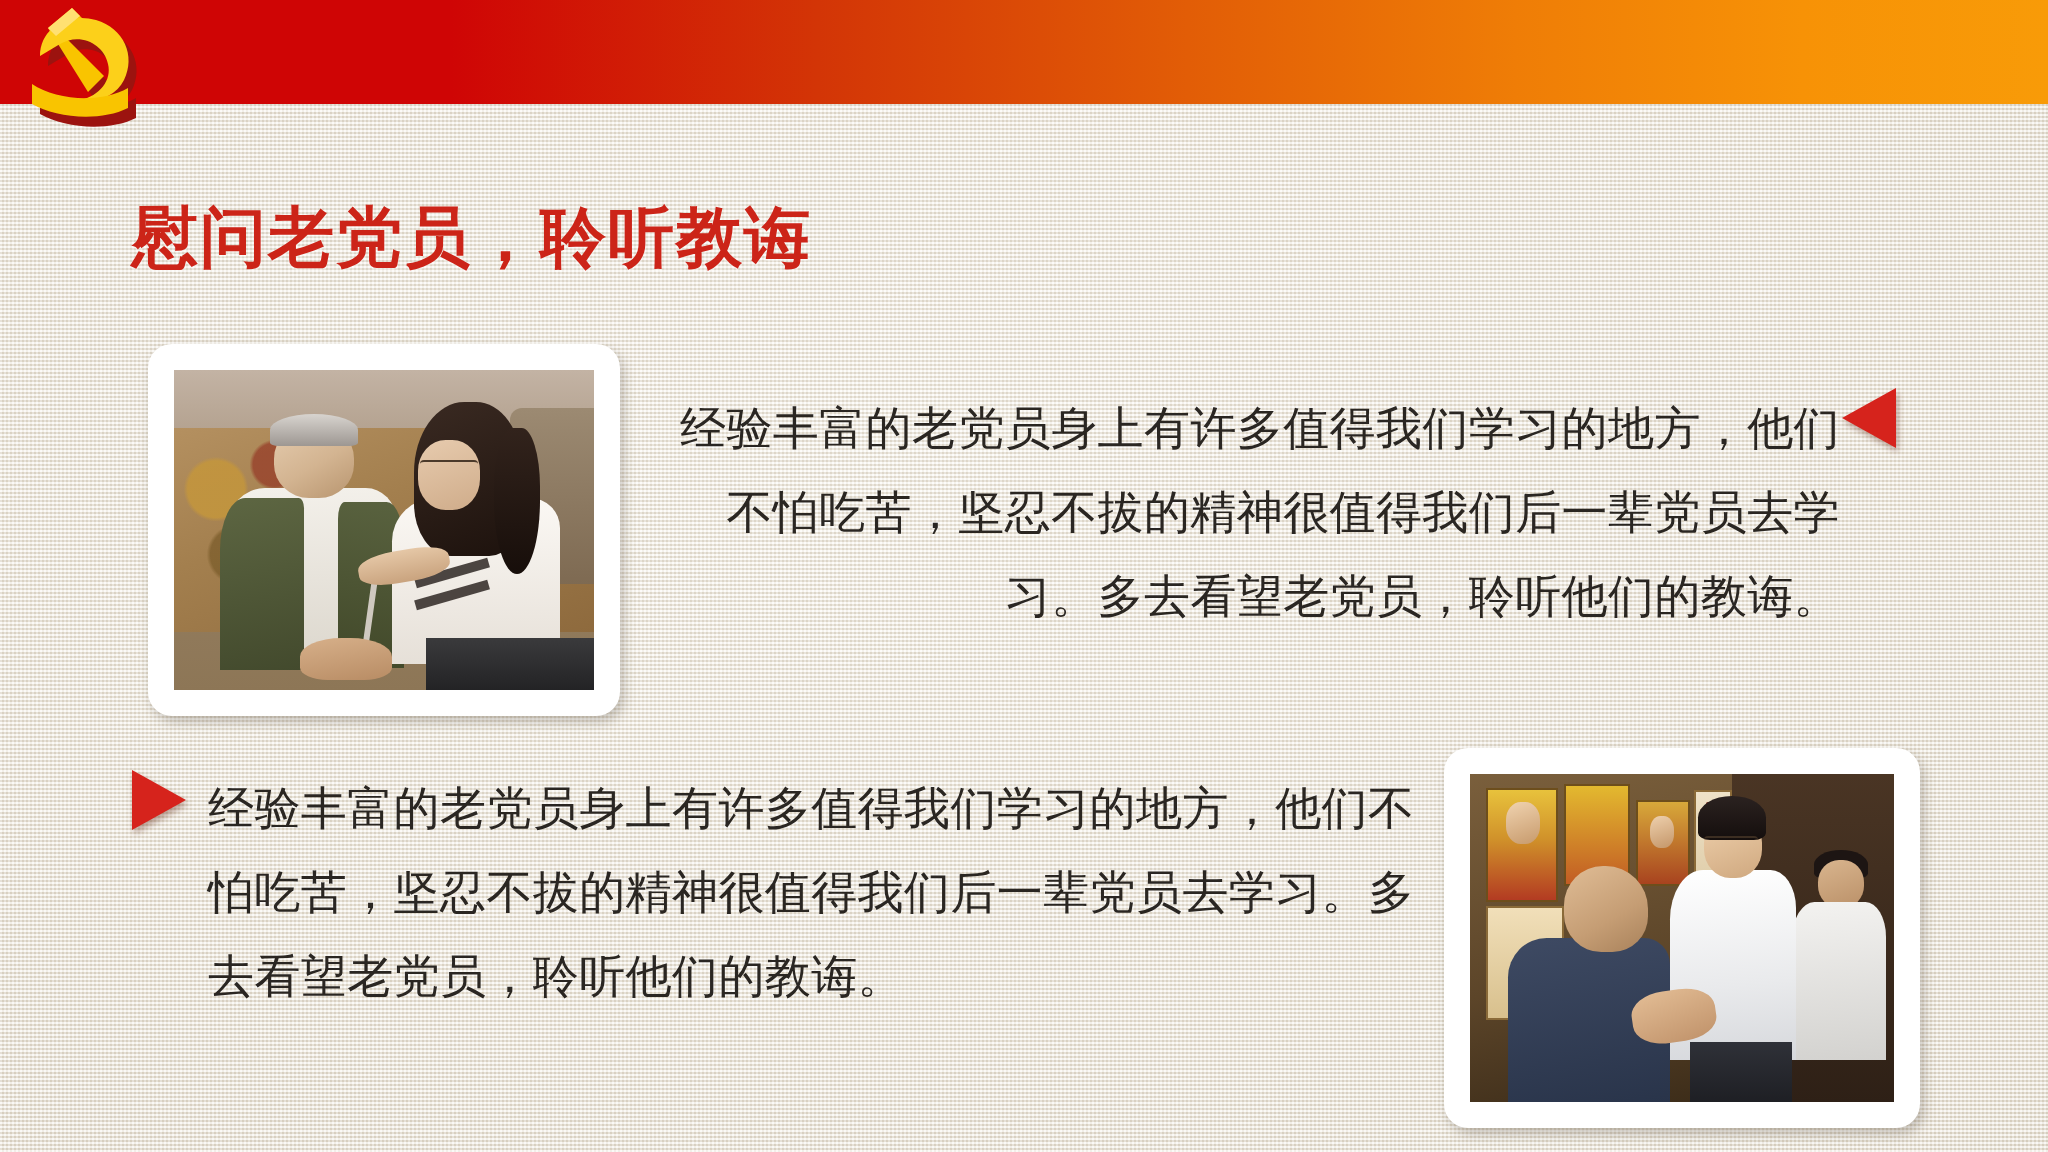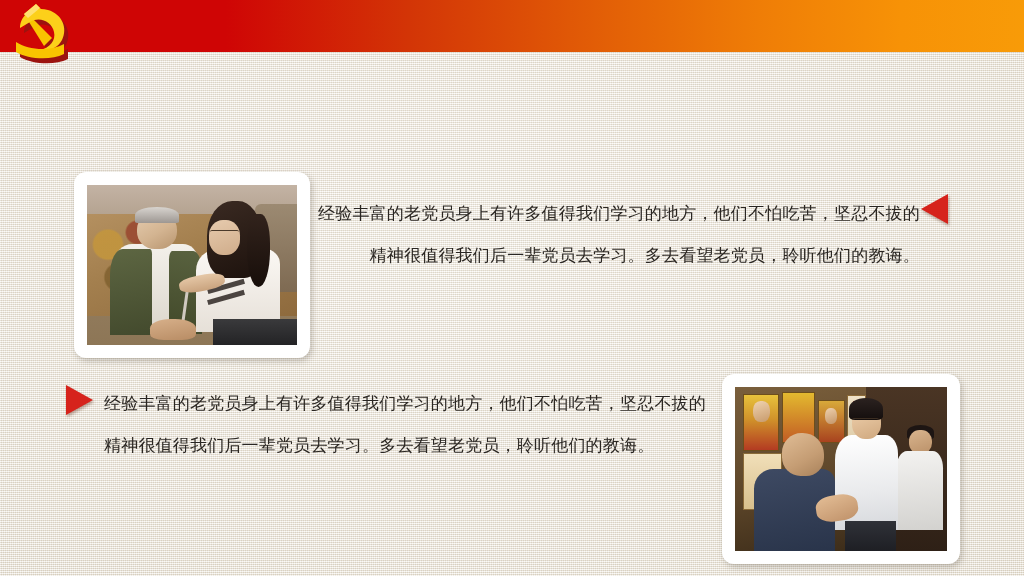--- a/index.html
+++ b/index.html
@@ -296,21 +296,21 @@
   }
   .ph2-bg2body {
     position: absolute; left: 76%; top: 39%; width: 22%; height: 48%;
     border-radius: 24% 22% 0 0;
     background: linear-gradient(175deg,#f3f2f0 0%, #d3d2cf 100%);
   }
 
   
   .para {
     position: absolute;
-    font-size: 17px;
+    font-size: 23px;
     line-height: 42px;
     color: #2a2622;
     letter-spacing: 0.2px;
   }
   .para.right-block {
     left: 318px;
     top: 193px;
     width: 602px;
     text-align: right;
   }
@@ -360,20 +360,21 @@
         <g>
           <path d="M18 16 L30 6 L38 14 L28 22 L46 40 L38 48 Z" fill="#f9c400"></path>
           <path d="M14 30 C14 16 28 8 42 12 C56 16 62 30 56 42 C52 50 42 54 34 52 C44 50 50 42 48 34 C46 24 34 18 24 24 Z" fill="#fcd01a"></path>
           <path d="M10 44 C22 52 44 54 58 46 L58 56 C44 63 22 61 10 54 Z" fill="#f9c400"></path>
           <path d="M18 16 L30 6 L34 10 L22 20 Z" fill="#ffe071"></path>
         </g>
       </g>
     </svg>
   </div>
 
+  <div class="slide-title">慰问老党员，聆听教诲</div>
 
   <div class="photo-frame one">
     <div class="inner">
       <div class="ph1-bg"></div>
       <div class="ph1-wall"></div>
       <div class="ph1-sofa"></div>
       <div class="ph1-sofa-right"></div>
       <div class="ph1-shirt"></div>
       <div class="ph1-vest"></div>
       <div class="ph1-vest2"></div>

